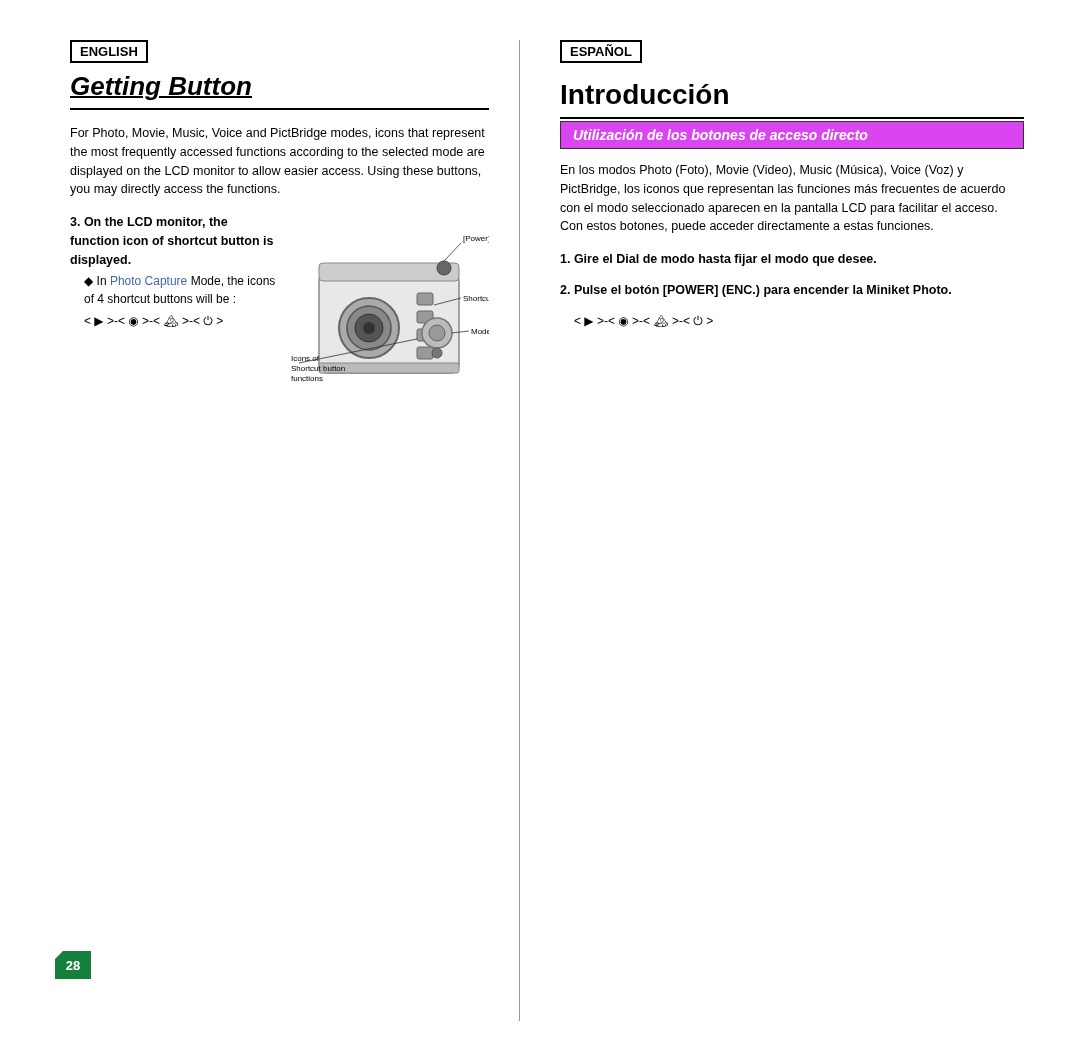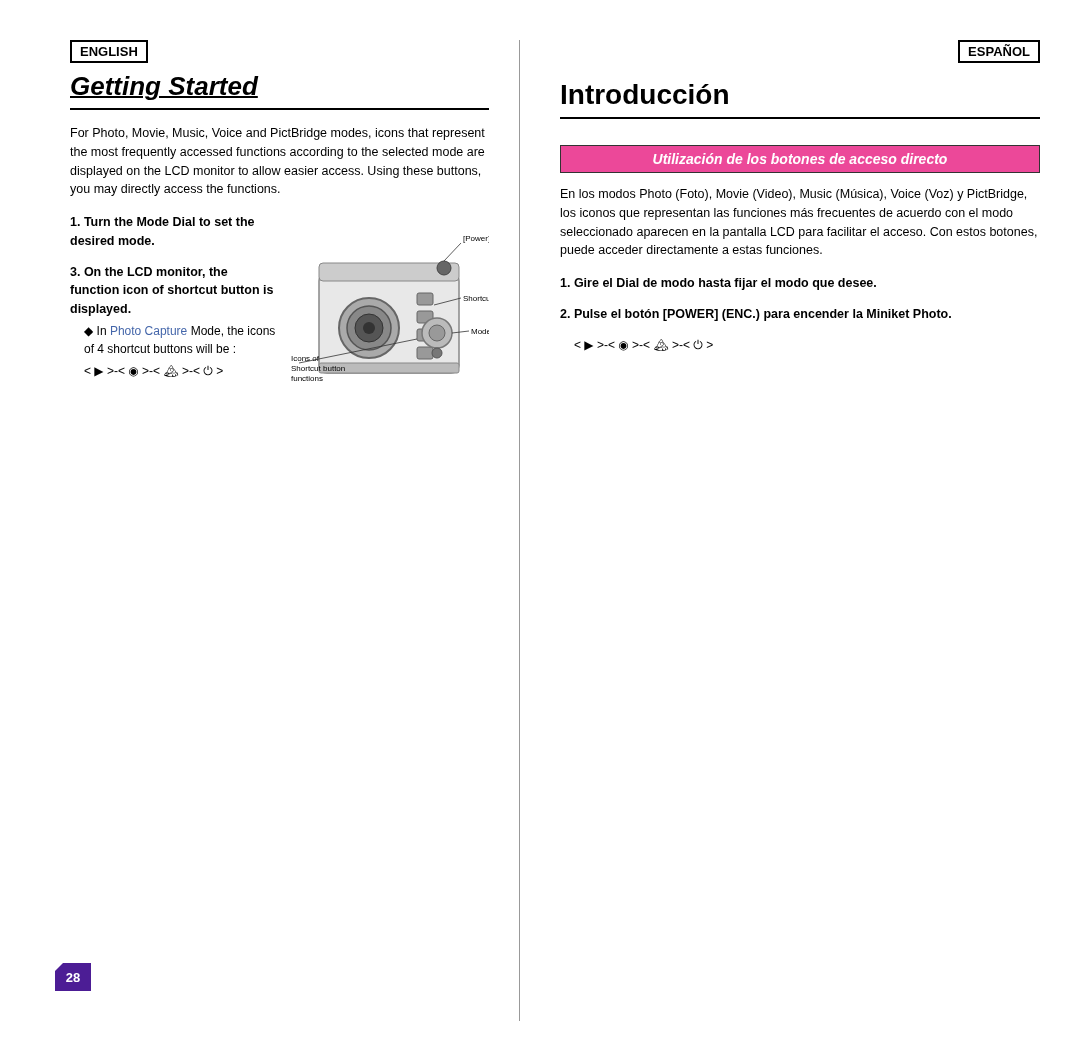--- a/index.html
+++ b/index.html
@@ -10,21 +10,21 @@
       color: #000;
       width: 1080px;
       min-height: 1061px;
       position: relative;
     }
 
     .page-container {
       display: flex;
       width: 100%;
       min-height: 1061px;
-      padding: 40px 0 40px 0;
+      padding: 40px 16px 40px 0;
     }
 
     
     .col-left {
       width: 520px;
       padding: 0 30px 0 70px;
       border-right: 1.5px solid #999;
       position: relative;
     }
 
@@ -40,65 +40,64 @@
       display: inline-block;
       border: 2px solid #000;
       padding: 2px 8px;
       font-weight: bold;
       font-size: 13px;
       margin-bottom: 8px;
     }
 
     .right-badge-container {
       display: flex;
-      justify-content: flex-end;
+      justify-content: flex-start;
       margin-bottom: 8px;
     }
 
     
     .section-title-en {
       font-size: 26px;
       font-weight: bold;
       border-bottom: 2.5px solid #000;
       padding-bottom: 6px;
       margin-bottom: 14px;
       font-style: italic;
       text-decoration: underline;
       text-decoration-thickness: 2px;
     }
 
     .section-title-es {
       font-size: 28px;
       font-weight: bold;
       border-bottom: 2.5px solid #000;
       padding-bottom: 6px;
-      margin-bottom: 26px;
+      margin-bottom: 2px;
     }
 
     
     .subsection-header {
       background: #ccc;
       padding: 5px 12px;
       font-style: italic;
       font-weight: bold;
       font-size: 14px;
       margin-bottom: 12px;
       border: 1px solid #aaa;
     }
 
     .subsection-header-es {
-      background: #ec4899;
+      background: #d946ef;
       color: #fff;
       padding: 5px 12px;
       font-style: italic;
       font-weight: bold;
       font-size: 14px;
       margin-bottom: 12px;
       border: 1px solid #333;
-      text-align: center;
     }
 
     
     .body-text {
       font-size: 12.5px;
       line-height: 1.5;
       margin-bottom: 14px;
     }
 
     
@@ -178,54 +177,51 @@
       line-height: 1.5;
     }
 
     .bullet-point-es::before {
       content: '◆ ';
     }
 
     
     .page-number-badge {
       position: absolute;
-      bottom: 30px;
+      bottom: 42px;
       left: 55px;
-      background: #4c1d95;
+      background: #15803d;
       color: #fff;
       font-weight: bold;
       font-size: 13px;
       width: 36px;
       height: 28px;
       display: flex;
       align-items: center;
       justify-content: center;
       clip-path: polygon(8px 0%, 100% 0%, 100% 100%, 0% 100%, 0% 8px);
     }
   </style>
 </head>
 <body>
 
 <div class="page-container">
 
   <div class="col-left">
 
     <div class="lang-badge">ENGLISH</div>
 
-    <h1 class="section-title-en">Getting Started</h1>
+    <h1 class="section-title-en">Getting Button</h1>
 
 
     <p class="body-text">For Photo, Movie, Music, Voice and PictBridge modes, icons that represent the most frequently accessed functions according to the selected mode are displayed on the LCD monitor to allow easier access. Using these buttons, you may directly access the functions.</p>
 
     <div class="steps-and-image">
       <div class="steps-left">
 
-        <div class="step-item">
-          <strong>1. Turn the Mode Dial to set the desired mode.</strong>
-        </div>
 
 
         <div class="step-item">
           <strong>3. On the LCD monitor, the function icon of shortcut button is displayed.</strong><br>
           <div class="bullet-point">
             In <a class="photo-capture-link">Photo Capture</a> Mode, the icons of 4 shortcut buttons will be :
           </div>
           <div class="shortcut-symbols">
             &lt; ▶ &gt;-&lt; ◉ &gt;-&lt; 🏔 &gt;-&lt; ⏻ &gt;
           </div>

